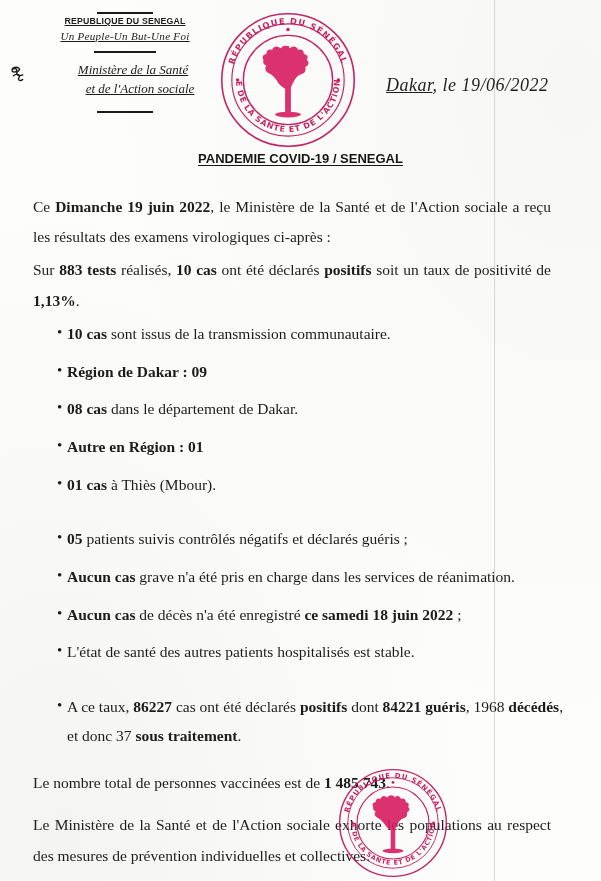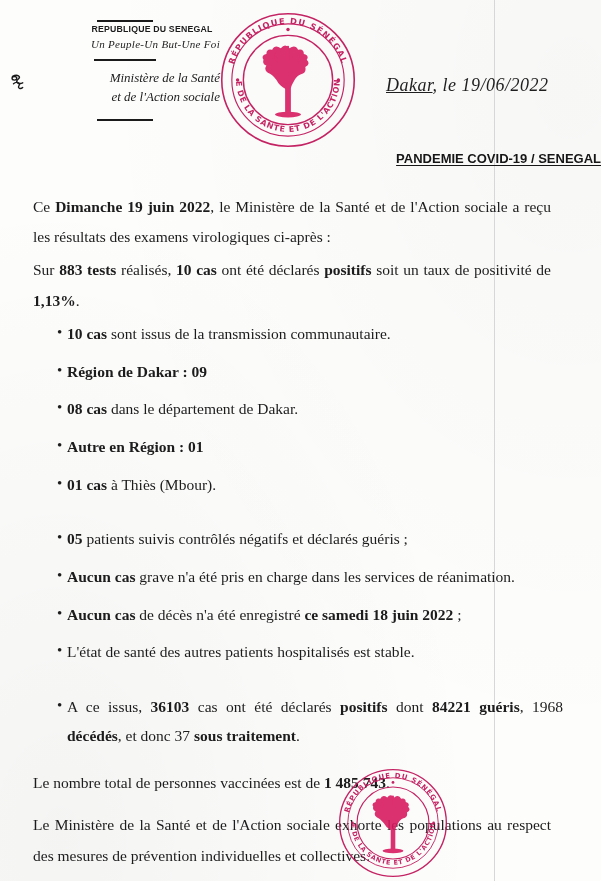--- a/index.html
+++ b/index.html
@@ -33,23 +33,24 @@
     background:
       radial-gradient(ellipse at 10% 95%, rgba(0,0,0,0.035), rgba(0,0,0,0) 55%),
       radial-gradient(ellipse at 95% 10%, rgba(0,0,0,0.025), rgba(0,0,0,0) 60%);
     pointer-events: none;
   }
 
   
   .letterhead {
     position: absolute;
     left: 30px;
-    top: 20px;
+    top: 12px;
     width: 190px;
-    text-align: right;
+    text-align: center;
+    text-decoration: underline;
   }
   .lh-republic {
     font-family: "Liberation Sans", sans-serif;
     font-weight: bold;
     font-size: 9.5px;
     letter-spacing: 0.2px;
     color: #1b1b1b;
     transform: scaleX(0.92);
   }
   .rule-top {
@@ -116,21 +117,21 @@
     letter-spacing: 0.5px;
   }
   .date-line .city { text-decoration: underline; }
 
   
   .title-block {
     position: absolute;
     left: 0;
     top: 150px;
     width: 601px;
-    text-align: right;
+    text-align: center;
     font-family: "Liberation Sans", sans-serif;
     font-weight: bold;
     font-size: 13px;
     line-height: 1.35;
     color: #161616;
   }
   .title-block .tline {
     display: inline-block;
     text-decoration: underline;
     text-underline-offset: 2px;
@@ -280,21 +281,21 @@
     <ul class="bullets">
       <li><b>05</b><span> patients suivis contrôlés négatifs et déclarés guéris ;</span></li>
       <li><b>Aucun cas</b><span> grave n'a été pris en charge dans les services de réanimation.</span></li>
       <li><b>Aucun cas</b><span> de décès n'a été enregistré </span><b>ce samedi 18 juin 2022</b><span> ;</span></li>
       <li><span>L'état de santé des autres patients hospitalisés est stable.</span></li>
     </ul>
 
     <div class="grp-gap"></div>
 
     <ul class="bullets">
-      <li class="justified"><span>A ce issus, </span><b>36103</b><span> cas ont été déclarés </span><b>positifs</b><span> dont </span><b>84221</b><b> guéris</b><span>, 1968 </span><b>décédés</b><span>, et donc 37 </span><b>sous traitement</b><span>.</span></li>
+      <li class="justified"><span>A ce taux, </span><b>86227</b><span> cas ont été déclarés </span><b>positifs</b><span> dont </span><b>84221</b><b> guéris</b><span>, 1968 </span><b>décédés</b><span>, et donc 37 </span><b>sous traitement</b><span>.</span></li>
     </ul>
 
     <div class="para-gap"></div>
 
     <p class="para last-noj"><span>Le nombre total de personnes vaccinées est de </span><b>1 485 743</b><span>.</span></p>
 
     <div class="para-gap"></div>
 
     <p class="para">Le Ministère de la Santé et de l'Action sociale exhorte les populations au respect des mesures de prévention individuelles et collectives.</p>
   </div>

